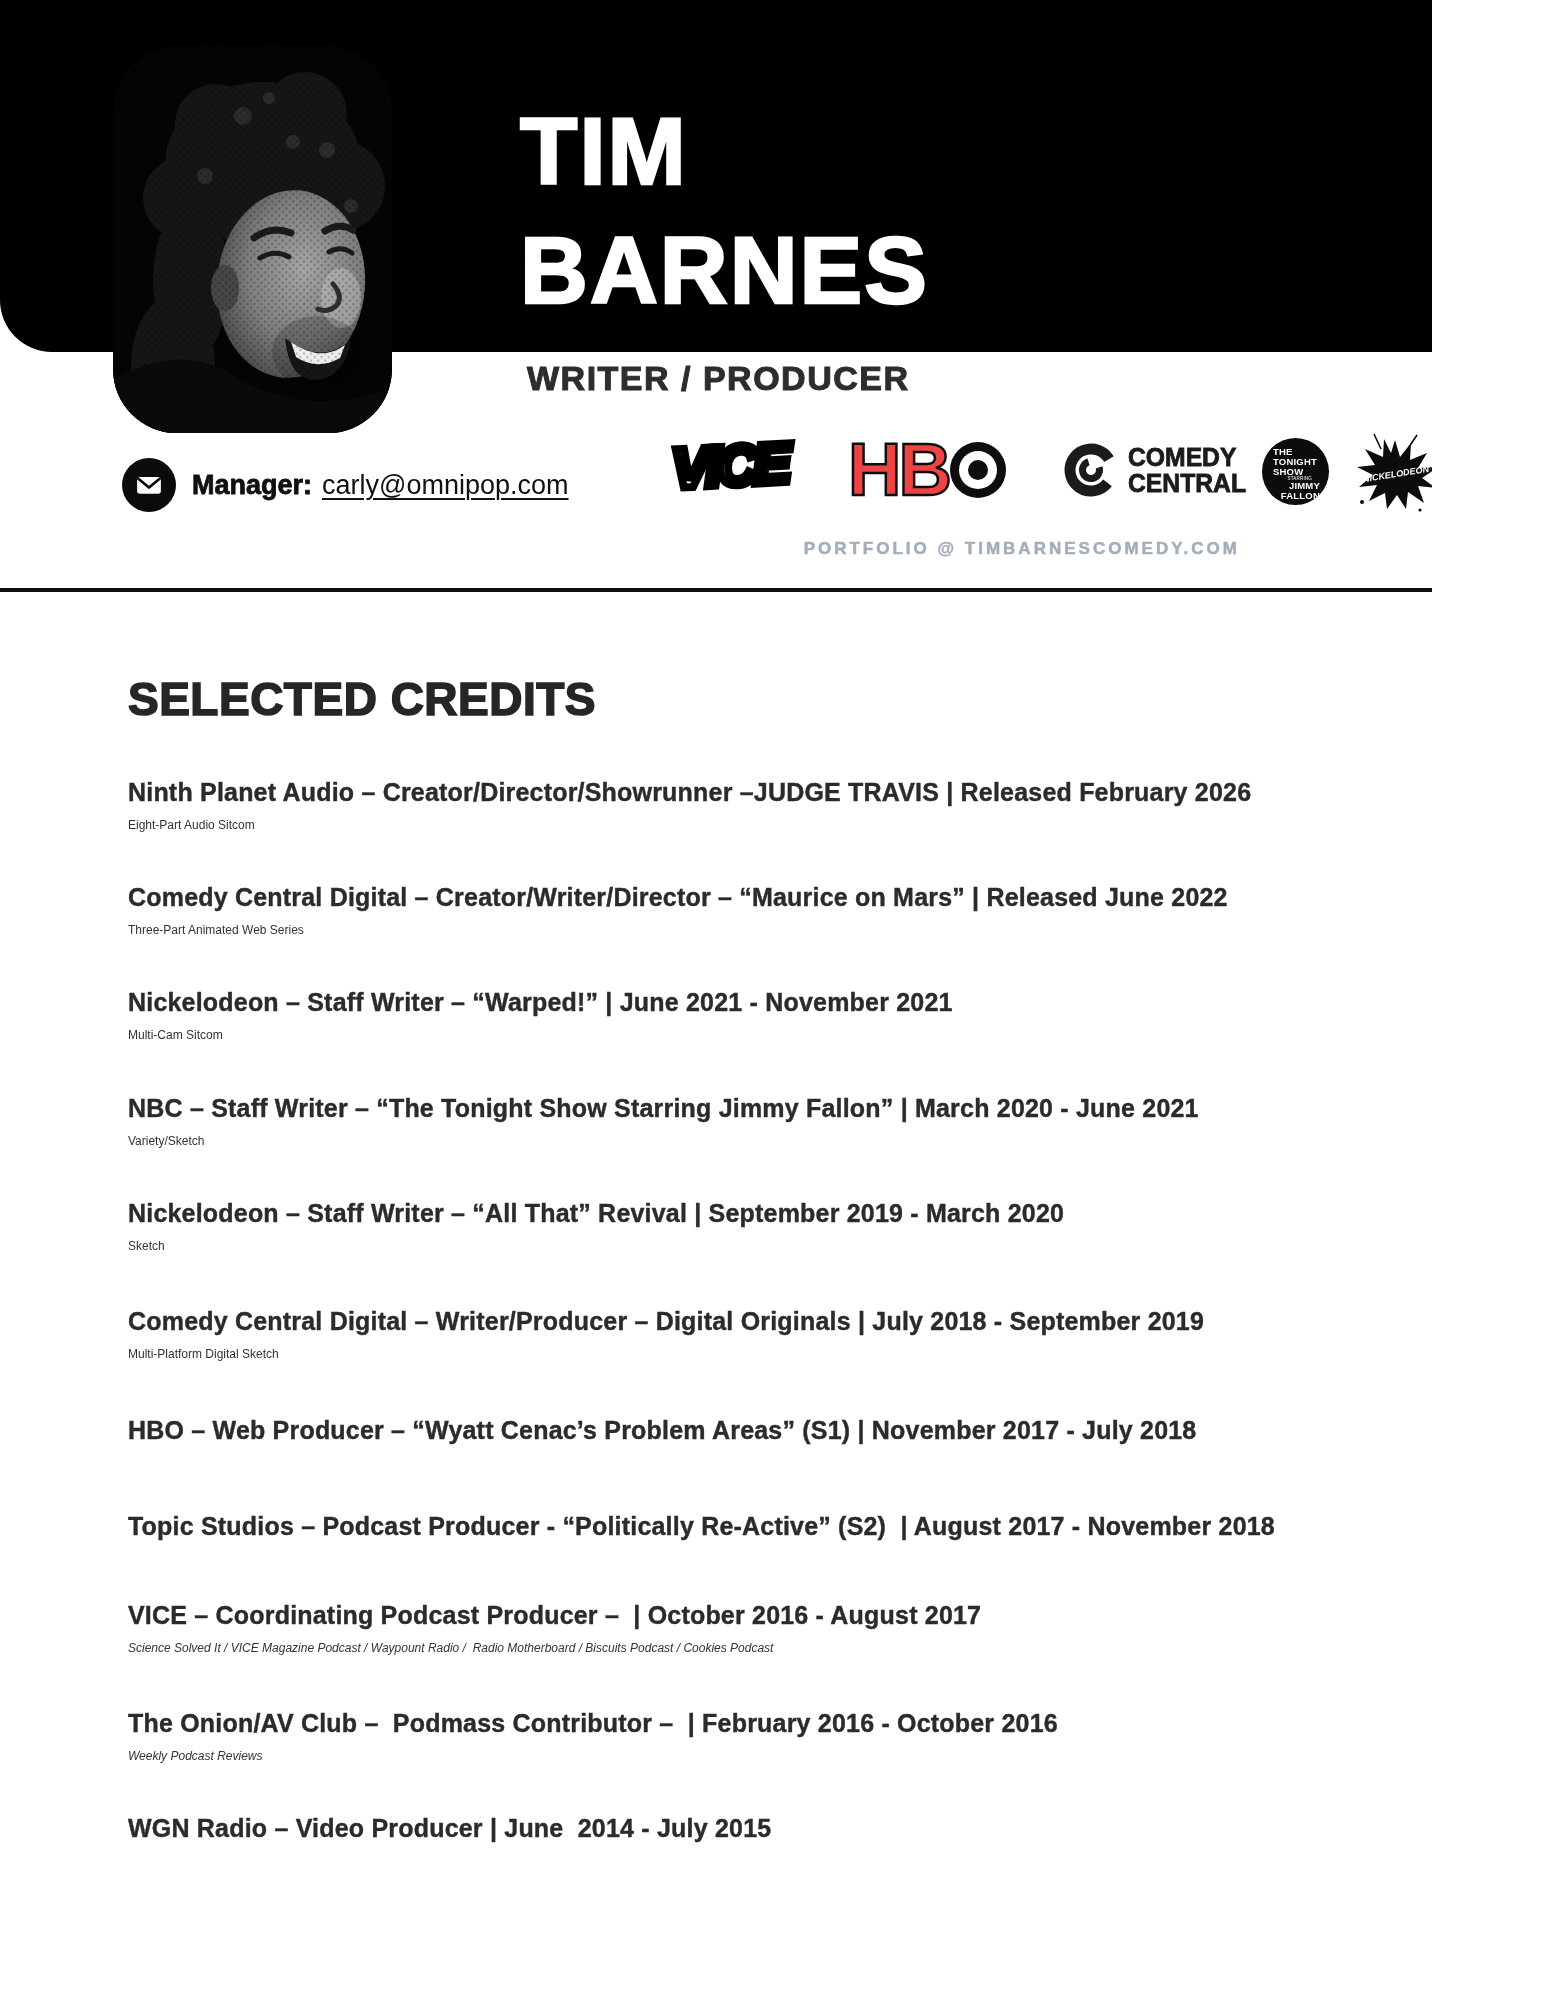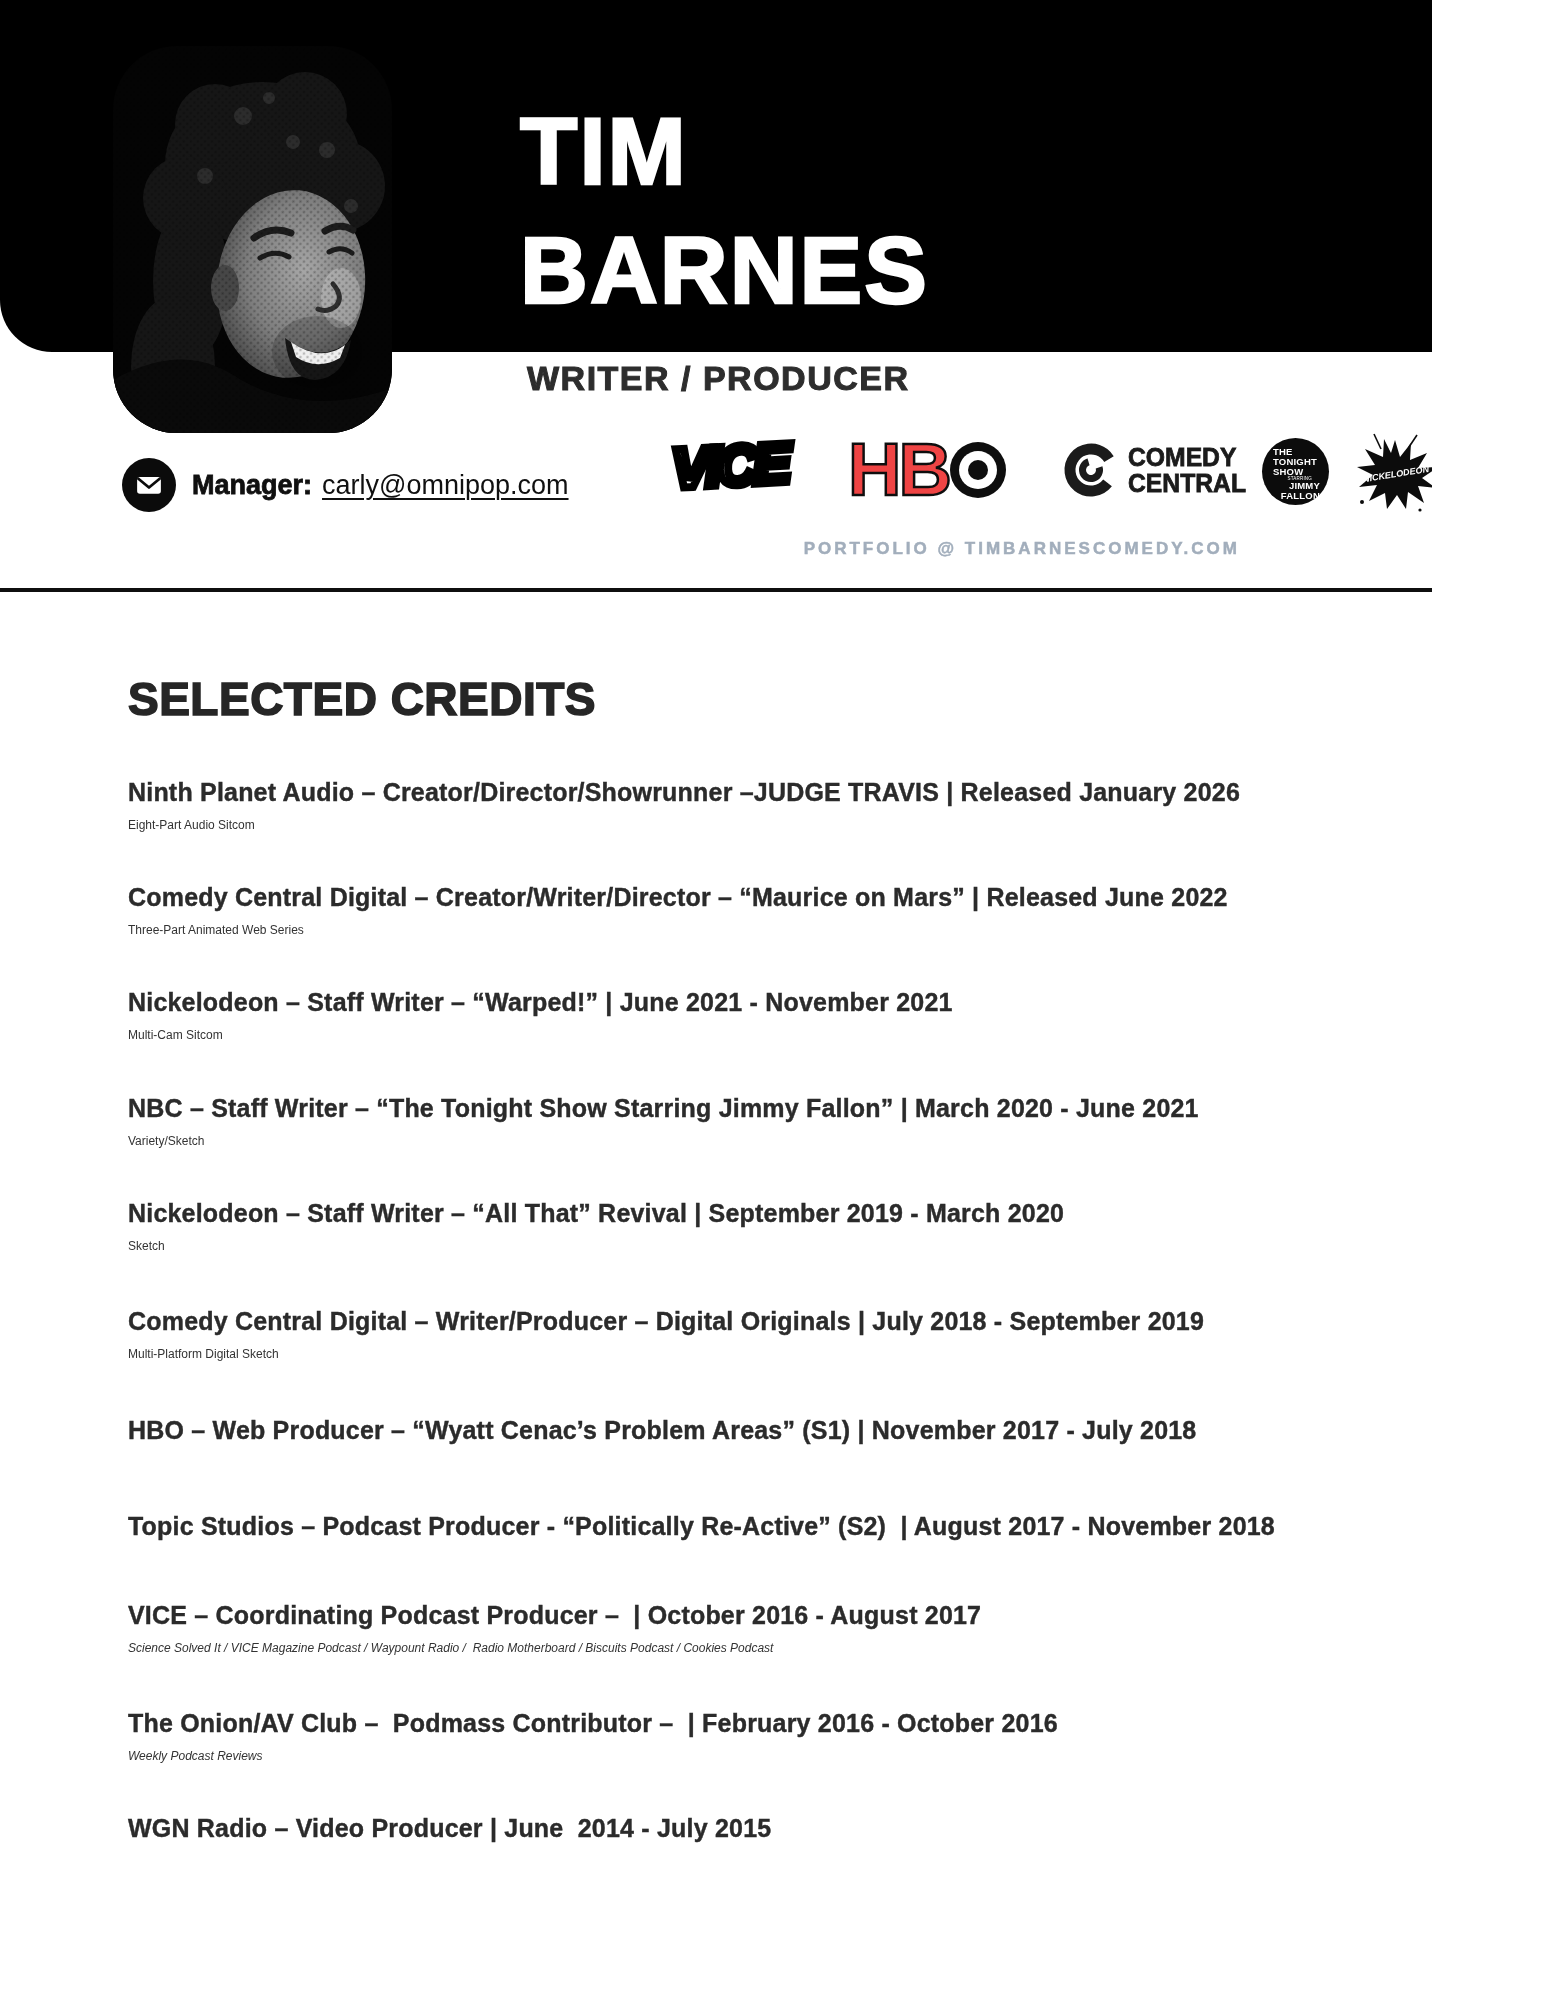--- a/index.html
+++ b/index.html
@@ -221,21 +221,21 @@
       <text x="46" y="47" text-anchor="middle" font-family="Liberation Sans, sans-serif" font-size="9" font-weight="700" font-style="italic" fill="#ffffff" transform="rotate(-9 46 44)">NICKELODEON</text>
     </svg>
   </div>
 
   <div class="portfolio">PORTFOLIO @ TIMBARNESCOMEDY.COM</div>
   <div class="rule"></div>
 
   <div class="credits-heading">SELECTED CREDITS</div>
 
   <div class="entry e1">
-    <div class="title">Ninth Planet Audio – Creator/Director/Showrunner –JUDGE TRAVIS | Released January 2026</div>
+    <div class="title">Ninth Planet Audio – Creator/Director/Showrunner –JUDGE TRAVIS | Released February 2026</div>
     <div class="sub">Eight-Part Audio Sitcom</div>
   </div>
   <div class="entry e2">
     <div class="title">Comedy Central Digital – Creator/Writer/Director – “Maurice on Mars” | Released June 2022</div>
     <div class="sub">Three-Part Animated Web Series</div>
   </div>
   <div class="entry e3">
     <div class="title">Nickelodeon – Staff Writer – “Warped!” | June 2021 - November 2021</div>
     <div class="sub">Multi-Cam Sitcom</div>
   </div>

